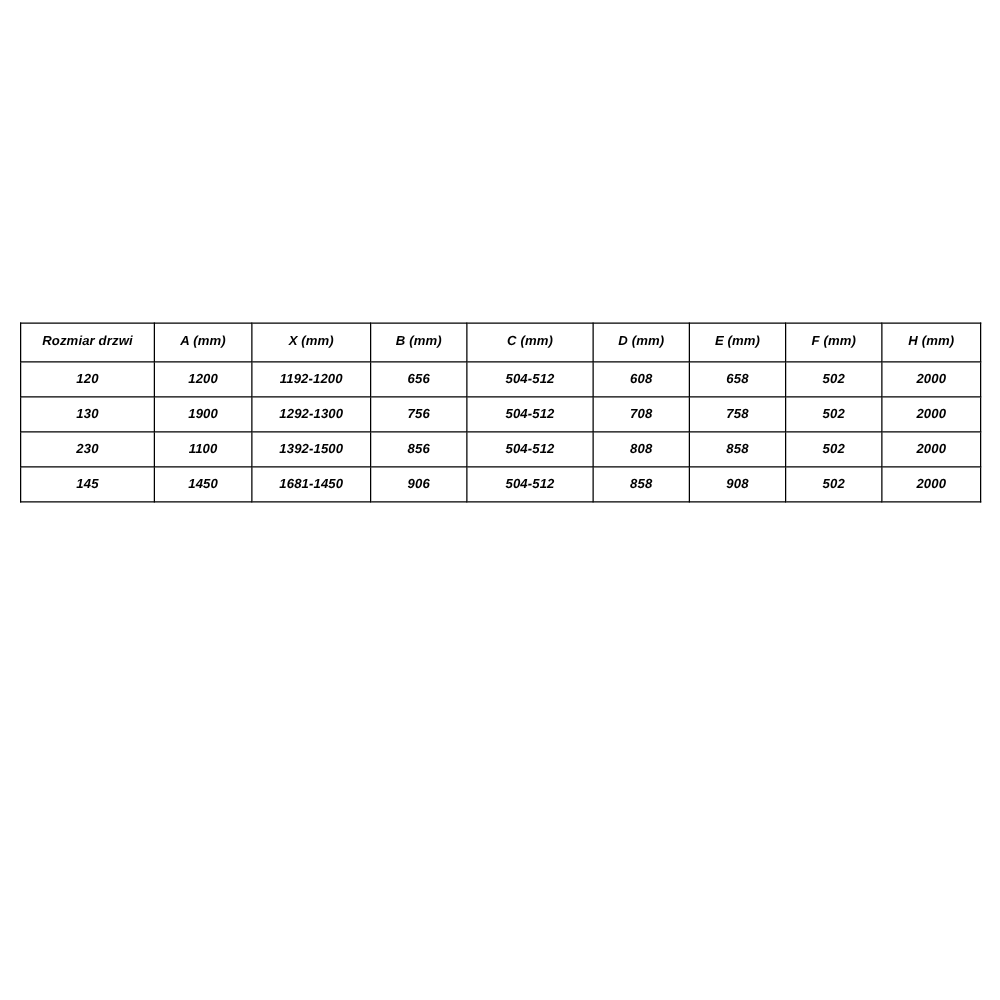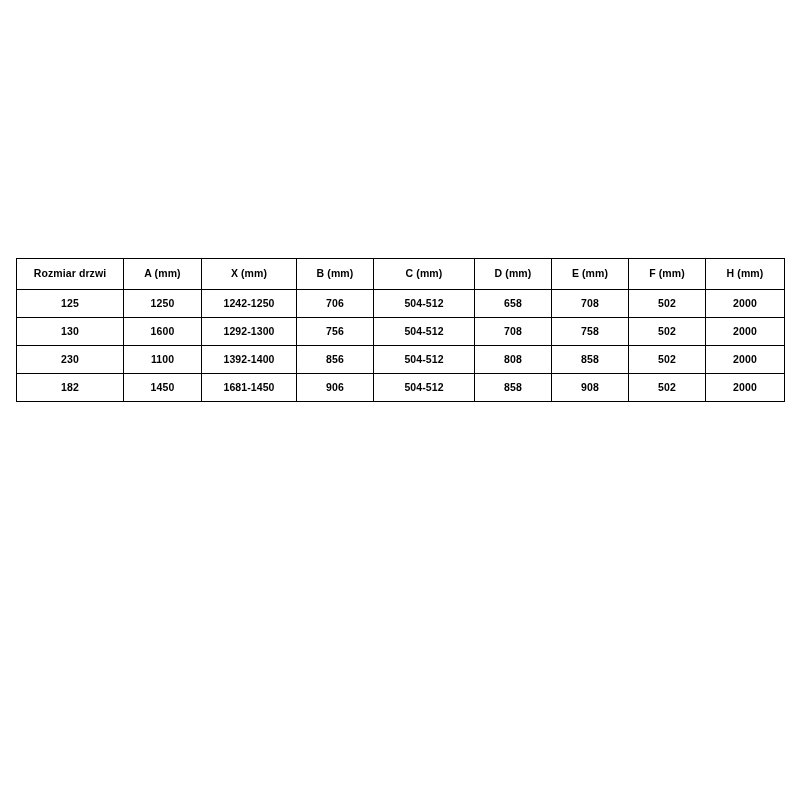--- a/index.html
+++ b/index.html
@@ -12,20 +12,21 @@
     background: #ffffff;
     font-family: "Liberation Sans", sans-serif;
     color: #000000;
     overflow: hidden;
   }
   .page {
     position: relative;
     width: 738px;
     height: 800px;
     box-sizing: border-box;
+    font-style: italic;
   }
   .table-wrap {
     position: absolute;
     left: 16px;
     top: 258px;
     width: 768px;
   }
   table.spec {
     border-collapse: collapse;
     width: 768px;
@@ -88,54 +89,54 @@
           <th>B (mm)</th>
           <th>C (mm)</th>
           <th>D (mm)</th>
           <th>E (mm)</th>
           <th>F (mm)</th>
           <th>H (mm)</th>
         </tr>
       </thead>
       <tbody>
         <tr>
-          <td>125</td>
-          <td>1250</td>
-          <td>1242-1250</td>
-          <td>706</td>
+          <td>120</td>
+          <td>1200</td>
+          <td>1192-1200</td>
+          <td>656</td>
           <td>504-512</td>
+          <td>608</td>
           <td>658</td>
-          <td>708</td>
           <td>502</td>
           <td>2000</td>
         </tr>
         <tr>
           <td>130</td>
-          <td>1600</td>
+          <td>1900</td>
           <td>1292-1300</td>
           <td>756</td>
           <td>504-512</td>
           <td>708</td>
           <td>758</td>
           <td>502</td>
           <td>2000</td>
         </tr>
         <tr>
           <td>230</td>
           <td>1100</td>
-          <td>1392-1400</td>
+          <td>1392-1500</td>
           <td>856</td>
           <td>504-512</td>
           <td>808</td>
           <td>858</td>
           <td>502</td>
           <td>2000</td>
         </tr>
         <tr>
-          <td>182</td>
+          <td>145</td>
           <td>1450</td>
           <td>1681-1450</td>
           <td>906</td>
           <td>504-512</td>
           <td>858</td>
           <td>908</td>
           <td>502</td>
           <td>2000</td>
         </tr>
       </tbody>

